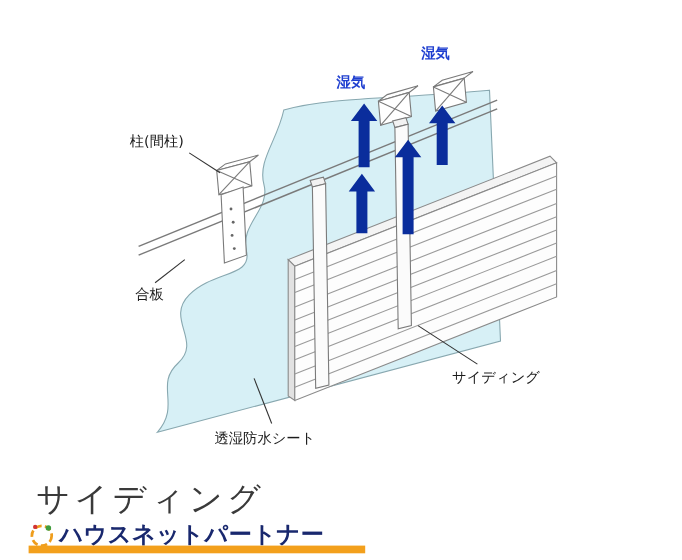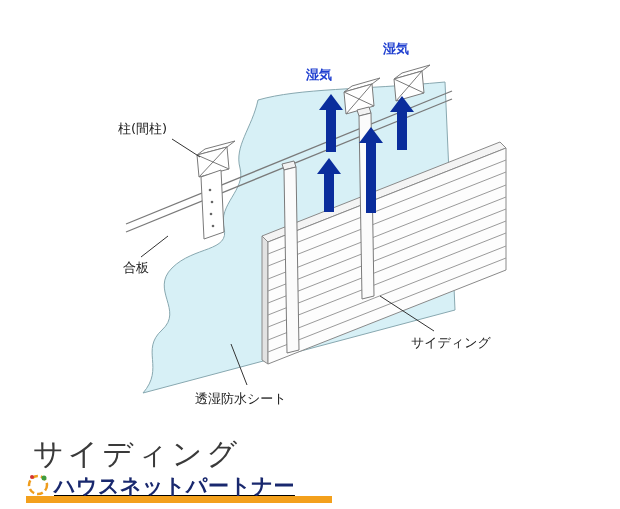--- a/index.html
+++ b/index.html
@@ -22,22 +22,22 @@
     font-size: 30px;
     color: #3a3a3a;
     letter-spacing: 4px;
     white-space: nowrap;
   }
   .brand-row {
     position: absolute;
     left: 26px;
     top: 472px;
     display: flex;
+    align-items: center;
     gap: 4px;
-    text-decoration: underline;
   }
   .brand-text {
     font-size: 21px;
     font-weight: bold;
     color: #19286e;
     letter-spacing: 0.5px;
     white-space: nowrap;
   }
   .brand-bar {
     position: absolute;

